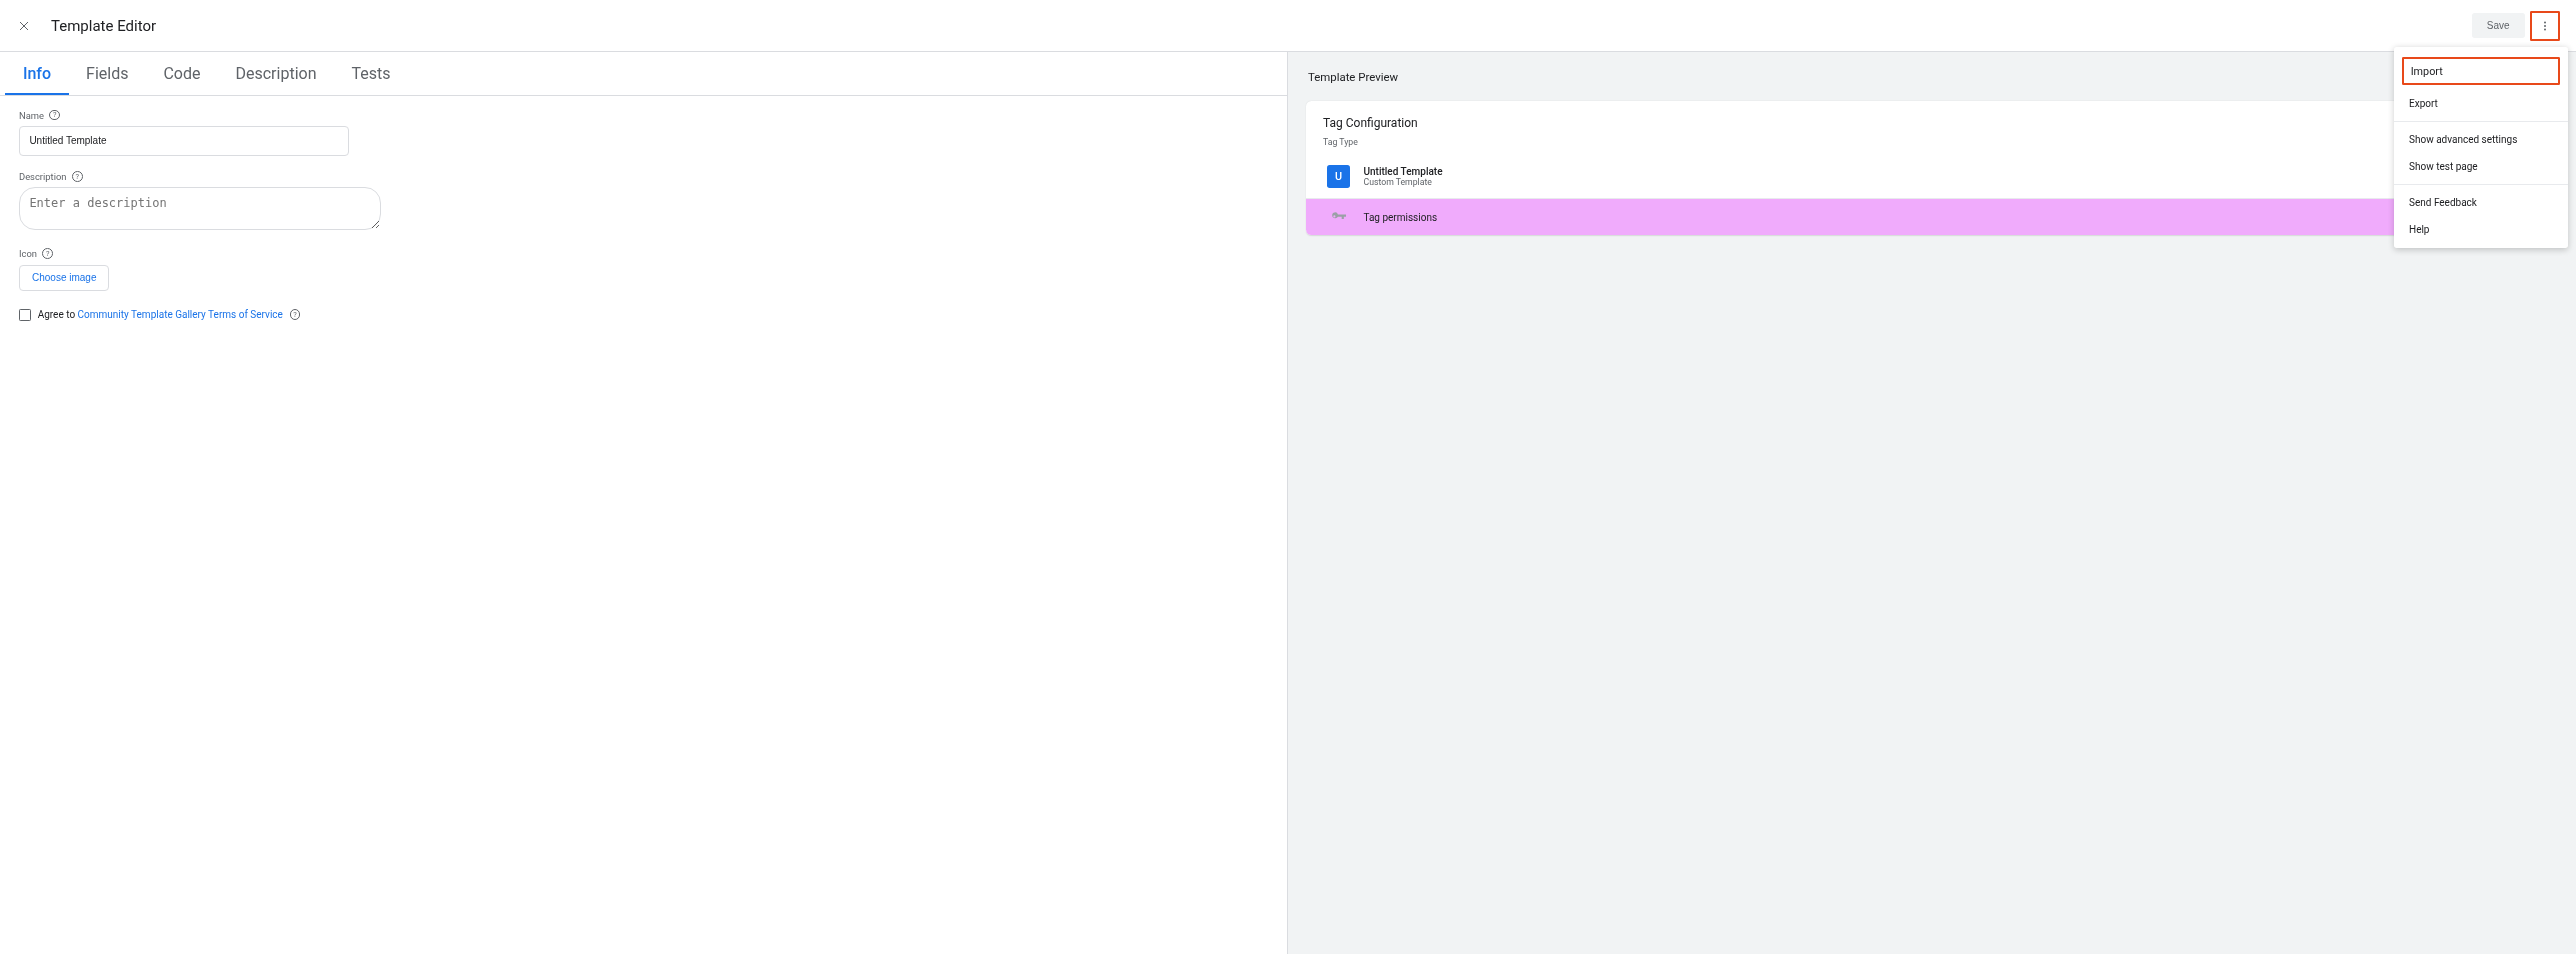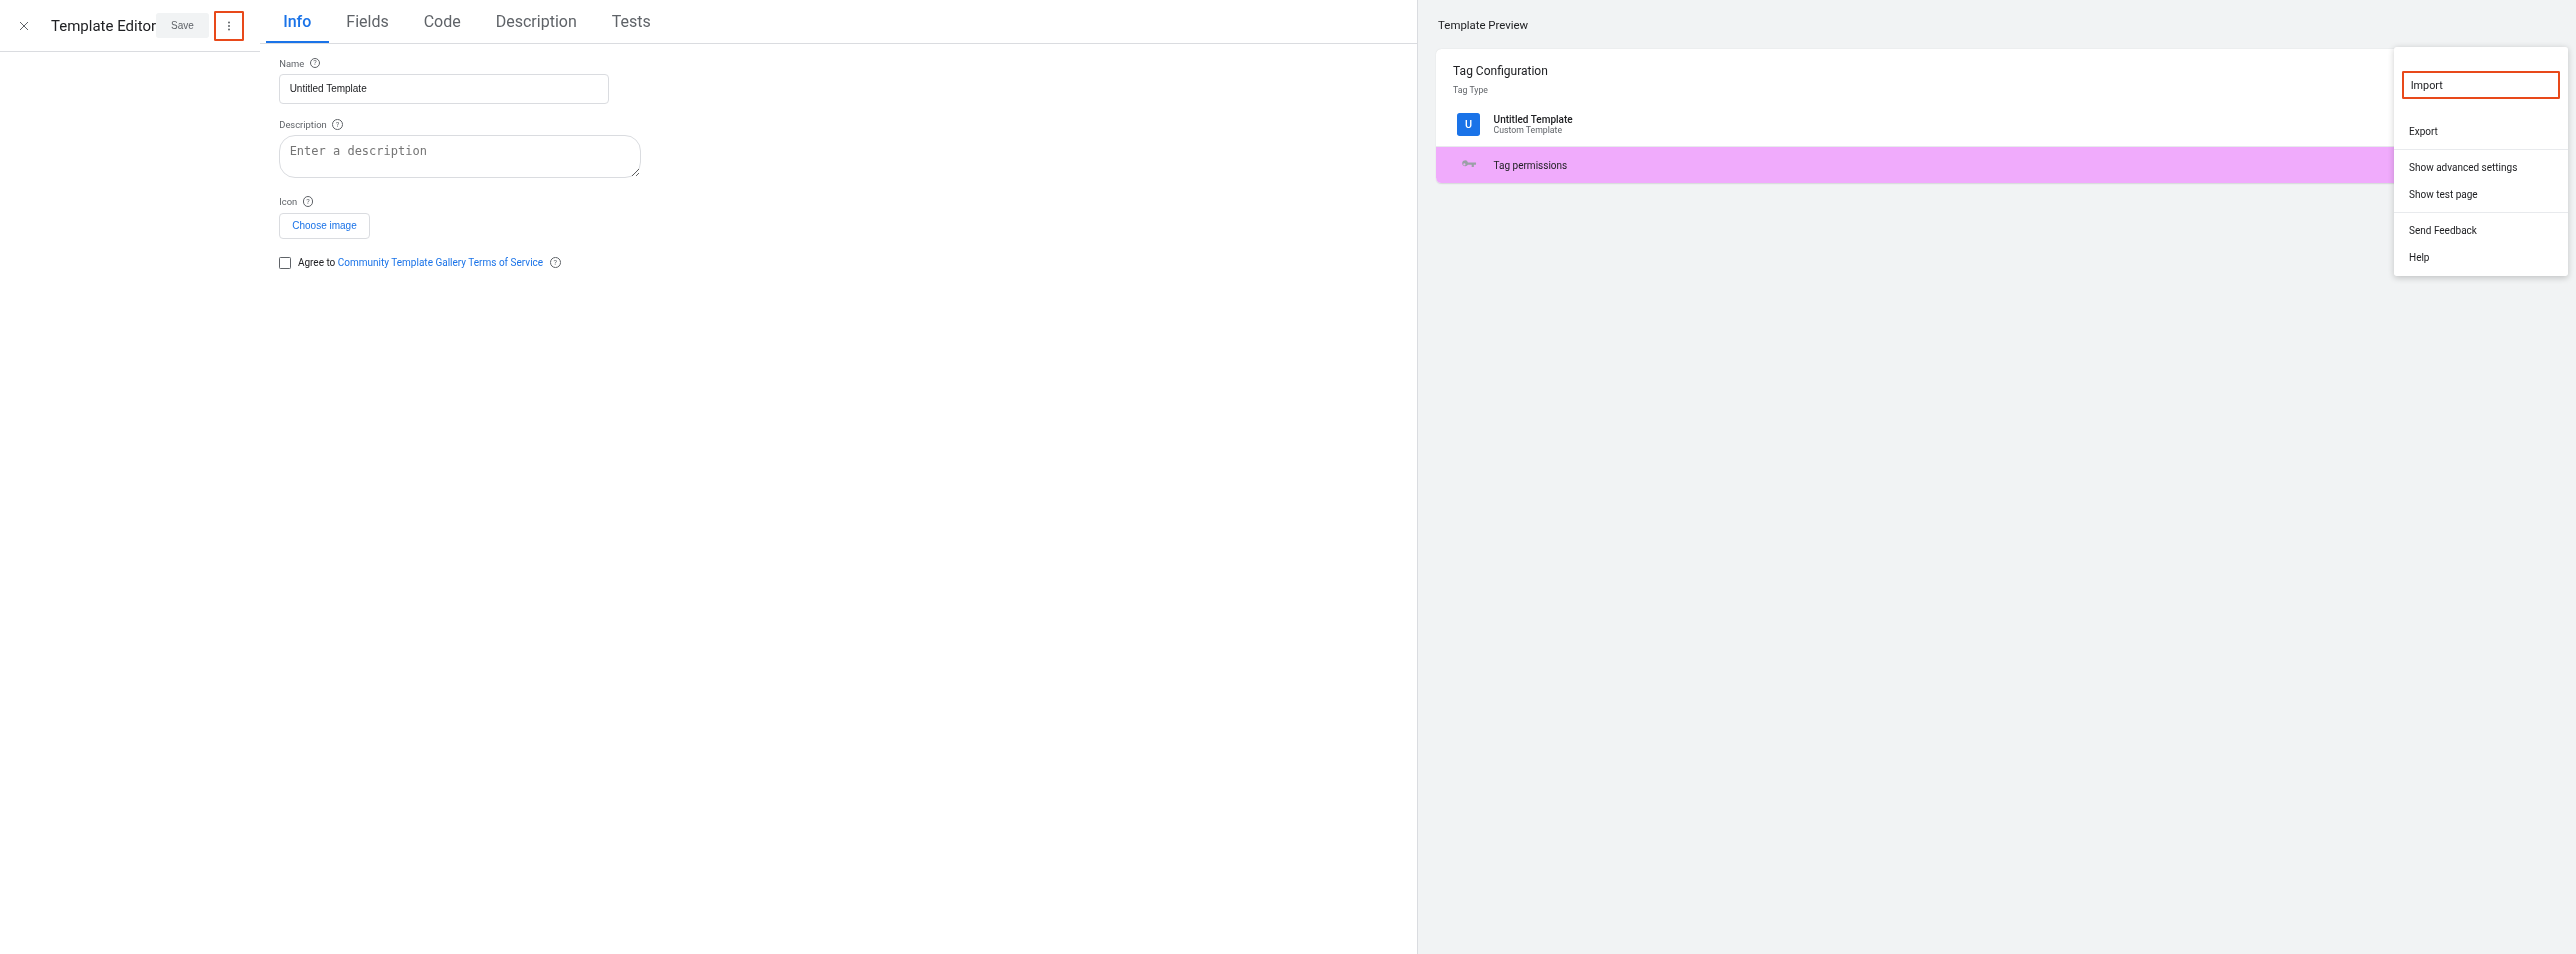--- a/index.html
+++ b/index.html
@@ -1,17 +1,17 @@
 <!DOCTYPE html>
 <html style="font-size:10.8px"><head>
 <meta charset="utf-8">
 <style>
   * { box-sizing: border-box; }
   html, body { margin: 0; padding: 0; font-family: Roboto, Arial, sans-serif; color: #202124; background: #fff; }
-  .app { width: 100%; height: 100vh; display: flex; flex-direction: row; position: relative; }
+  .app { width: 100%; height: 100vh; display: flex; flex-direction: column; position: relative; }
   .header { display: flex; align-items: center; height: 52px; padding: 0 16px; border-bottom: 0.7px solid #dadce0; }
   .close-btn { width: 16px; height: 16px; display: flex; align-items: center; justify-content: center; cursor: pointer; margin-right: 19px; }
   .close-btn svg { width: 12px; height: 12px; stroke: #5f6368; stroke-width: 2; }
   .title { font-size: 15px; font-weight: 400; flex: 1; }
   .save-btn { background: #f1f3f4; color: #5f6368; border: none; border-radius: 2.7px; padding: 6.7px 15px; font-size: 10px; font-weight: 500; cursor: pointer; margin-right: 5.4px; }
   .kebab-btn { width: 30px; height: 30px; display: flex; align-items: center; justify-content: center; cursor: pointer; border: 2.7px solid #e8491a; border-radius: 1.3px; }
   .kebab-btn svg { fill: #5f6368; }
   .body { display: flex; flex: 1; min-height: 0; }
   .left { width: 50%; border-right: 0.7px solid #dadce0; display: flex; flex-direction: column; }
   .tabs { display: flex; border-bottom: 0.7px solid #dadce0; padding-left: 5.4px; }
@@ -37,21 +37,21 @@
   .tag-row { display: flex; align-items: center; gap: 13.5px; padding: 9.4px 21.5px; cursor: pointer; }
   .tag-row.perm { border-top: 0.7px solid #e8eaed; background: #f0abfc; }
   .tag-icon { width: 23px; height: 23px; background: #1a73e8; color: #fff; border-radius: 2.7px; display: flex; align-items: center; justify-content: center; font-size: 10.8px; font-weight: 500; }
   .key-icon { width: 23px; display:flex; justify-content:center; }
   .key-icon svg { fill: #9aa0a6; }
   .tag-text .t1 { font-size: 10px; font-weight: 500; }
   .tag-text .t2 { font-size: 8.7px; color: #5f6368; }
   .menu { position: absolute; top: 47px; right: 8px; width: 174px; background: #fff; border-radius: 2.7px; box-shadow: 0 1.3px 6.7px rgba(0,0,0,.2); padding: 5.4px 0; z-index: 10; }
   .menu-item { padding: 8px 15px; font-size: 10px; color: #202124; cursor: pointer; }
   .menu-divider { height: 0.7px; background: #e8eaed; margin: 4px 0; }
-  .menu-highlight { border: 2.7px solid #e8491a; border-radius: 1.3px; margin: 19px 8px; padding: 5.4px 6.7px; }
+  .menu-highlight { border: 2.7px solid #e8491a; border-radius: 1.3px; margin: 5px 8px; padding: 5.4px 6.7px; }
 </style>
 </head>
 <body>
 
 <div class="app">
   <div class="header">
     <div class="close-btn">
       <svg viewBox="0 0 24 24">
           <path d="M4 4 L20 20 M20 4 L4 20" fill="none"></path>
         </svg>

